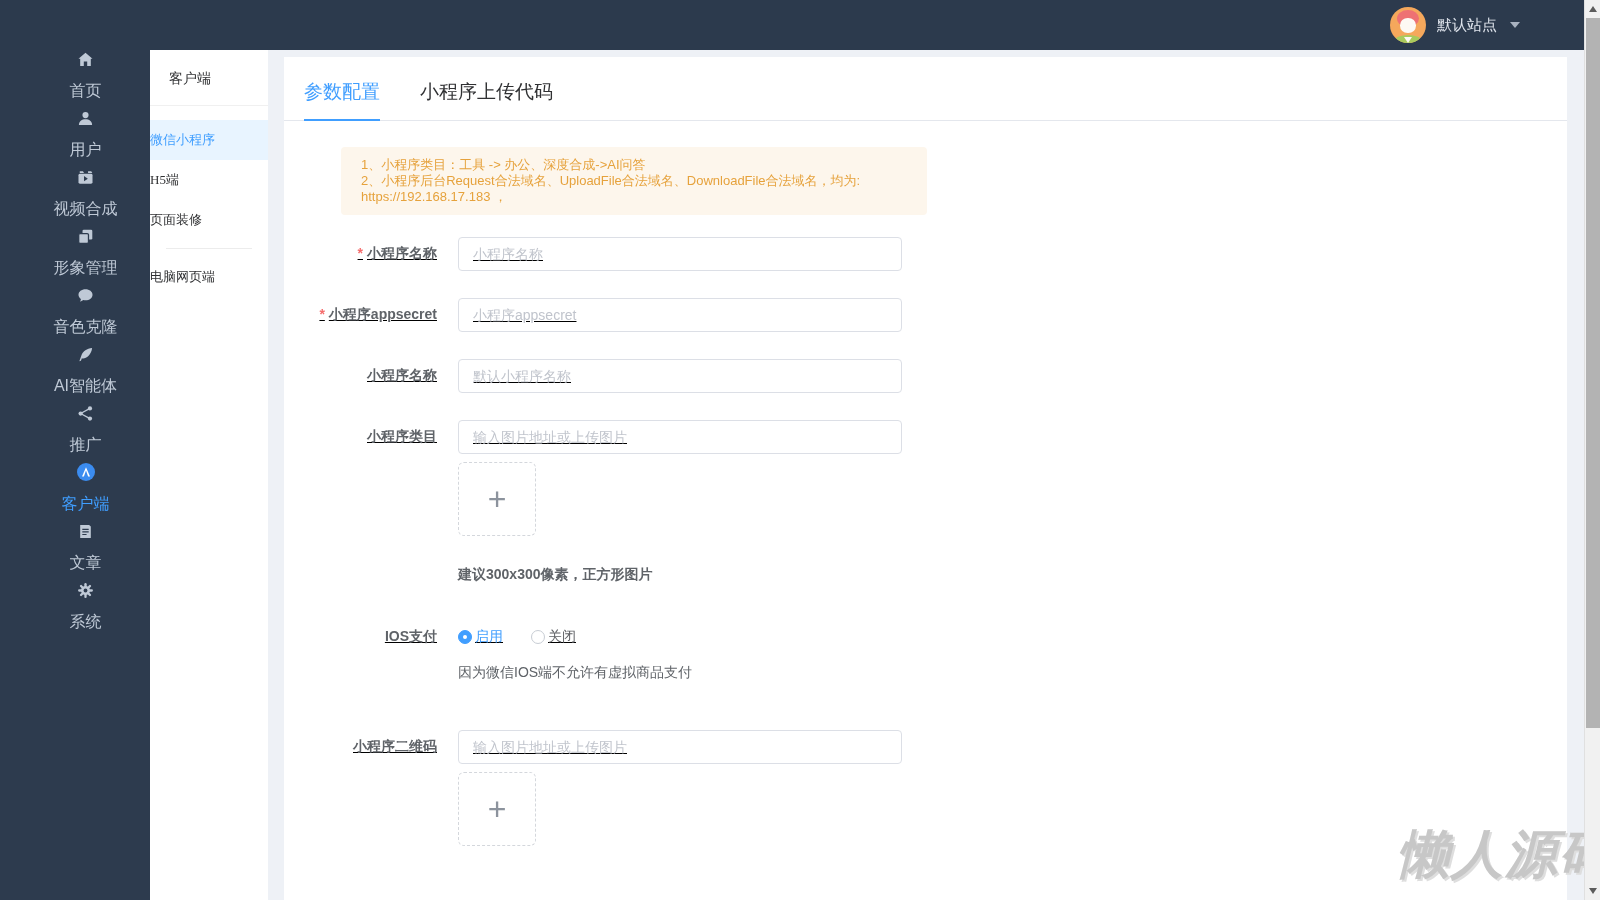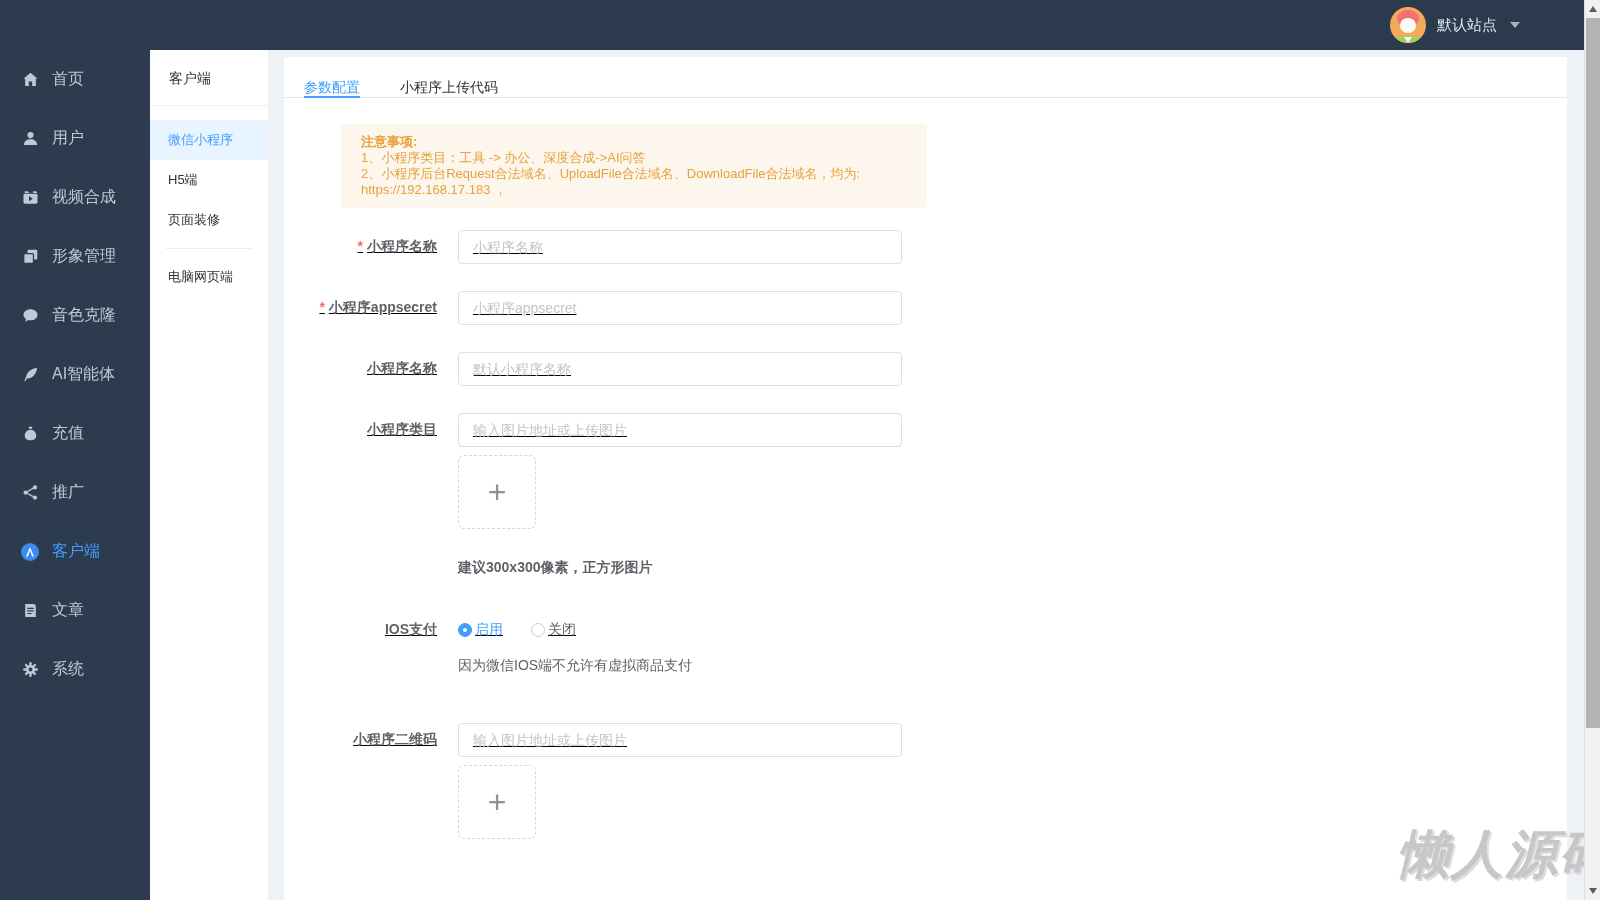--- a/index.html
+++ b/index.html
@@ -14,38 +14,38 @@
   .avatar .face { position:absolute; top:11px; left:10px; width:16px; height:15px; border-radius:48%; background:#fdf9f4; }
   .avatar .body { position:absolute; bottom:-3px; left:5px; width:26px; height:11px; border-radius:50% 50% 0 0; background:#a9cb5d; }
   .avatar .collar { position:absolute; bottom:0; left:14px; width:8px; height:6px; background:#fdf9f4; clip-path:polygon(0 0,100% 0,50% 100%); }
   .site-name { color:#dfe4ec; font-size:15px; }
   .caret-down { width:0; height:0; border-left:5px solid transparent; border-right:5px solid transparent; border-top:6px solid #a9b2c0; margin-left:2px; }
 
   
   .sidebar { position:absolute; left:0; top:0; width:150px; height:900px; background:#2d3b4e; z-index:5; }
   .side-menu { padding-top:50px; }
   .side-item { height:59px; display:flex; align-items:center; padding-left:21px; gap:13px;
-               color:#bfc9d6; font-size:16px; cursor:pointer; }
+               color:#bfc9d6; font-size:16px; cursor:pointer;flex-direction:column; }
   .side-item .ic { width:18px; height:18px; display:flex; align-items:center; justify-content:center; }
   .side-item svg { display:block; }
   .side-item.active { color:#409eff; }
 
   
   .subbar { position:absolute; left:150px; top:50px; width:118px; height:850px; background:#fff; z-index:4; }
   .subbar-header { height:56px; line-height:56px; padding-left:19px; font-size:14px; color:#303133;
                    border-bottom:1px solid #f0f0f0; }
   .sub-menu { padding-top:14px; }
-  .sub-item { height:40px; display:flex; align-items:center; padding-left:18px; font-size:13px; color:#303133; cursor:pointer; }
+  .sub-item { height:40px; display:flex; align-items:center; font-size:13px; color:#303133; cursor:pointer;font-family:Liberation Serif, serif; }
   .sub-item.active { background:#e8f4ff; color:#409eff; }
   .sub-divider { height:1px; background:#ececec; margin:8px 16px; }
 
   
   .main-card { position:absolute; left:284px; top:57px; width:1283px; height:1400px; background:#fff; z-index:1; }
   .tabs { display:flex; gap:40px; padding:22px 20px 0 20px; border-bottom:1px solid #e4e7ed; }
-  .tab { font-size:14px; color:#303133; cursor:pointer; position:relative; }
+  .tab { font-size:19px; padding-bottom:15px; color:#303133; cursor:pointer; position:relative; }
   .tab.active { color:#409eff; }
   .tab.active::after { content:""; position:absolute; left:0; right:0; bottom:-1px; height:2px; background:#409eff; }
 
   .content { padding:26px 0 0 57px; }
   .notice { width:586px; background:#fdf6ec; border-radius:4px; padding:10px 20px; color:#e6a23c;
             font-size:13px; line-height:16px; }
   .notice .t { font-weight:bold; }
 
   .form { margin-top:22px; }
   .frow { display:flex; align-items:center; margin-bottom:27px;text-decoration:underline; }
@@ -156,29 +156,20 @@
 
     <div class="side-item">
       <span class="ic">
         <svg width="17" height="17" viewBox="0 0 16 16" fill="currentColor">
             <path d="M14.2 1.8C9.4 2.2 5.6 4.8 4.2 8.6L2.2 14.4l1.5-.5.9-2.4c.3.1.7.2 1.1.2 1.7 0 3.6-.8 5-2.3 2-2 3.3-4.9 3.5-7.6z"></path>
           </svg>
       </span>
       <span>AI智能体</span>
     </div>
 
-    <div class="side-item">
-      <span class="ic">
-        <svg width="17" height="17" viewBox="0 0 16 16" fill="currentColor">
-            <path d="M6 1.6h4L8.8 3.8H7.2z"></path>
-            <path d="M8 4.4c-3.2 0-5.4 2.6-5.4 5.6 0 2.6 2.2 4.4 5.4 4.4s5.4-1.8 5.4-4.4c0-3-2.2-5.6-5.4-5.6z"></path>
-          </svg>
-      </span>
-      <span>充值</span>
-    </div>
 
     <div class="side-item">
       <span class="ic">
         <svg width="17" height="17" viewBox="0 0 16 16" fill="currentColor">
             <path d="M3.4 8l8.8-4.8M3.4 8l8.8 4.8" stroke="currentColor" stroke-width="1.3" fill="none"></path>
             <circle cx="3.4" cy="8" r="2"></circle>
             <circle cx="12.2" cy="3.2" r="2"></circle>
             <circle cx="12.2" cy="12.8" r="2"></circle>
           </svg>
       </span>
@@ -237,21 +228,20 @@
 
 <div class="main-card">
   <div class="tabs">
     <div class="tab active">参数配置</div>
     <div class="tab">小程序上传代码</div>
   </div>
 
   <div class="content">
 
     <div class="notice">
-      <div class="t">注意事项:</div>
       <div>1、小程序类目：工具 -&gt; 办公、深度合成-&gt;AI问答</div>
       <div>2、小程序后台Request合法域名、UploadFile合法域名、DownloadFile合法域名，均为:</div>
       <div>https://192.168.17.183 ，</div>
     </div>
 
     <div class="form">
 
       <div class="frow">
         <div class="flabel"><span class="req">*</span><span>小程序名称</span></div>
         <input class="finput" type="text" placeholder="小程序名称" style="">

